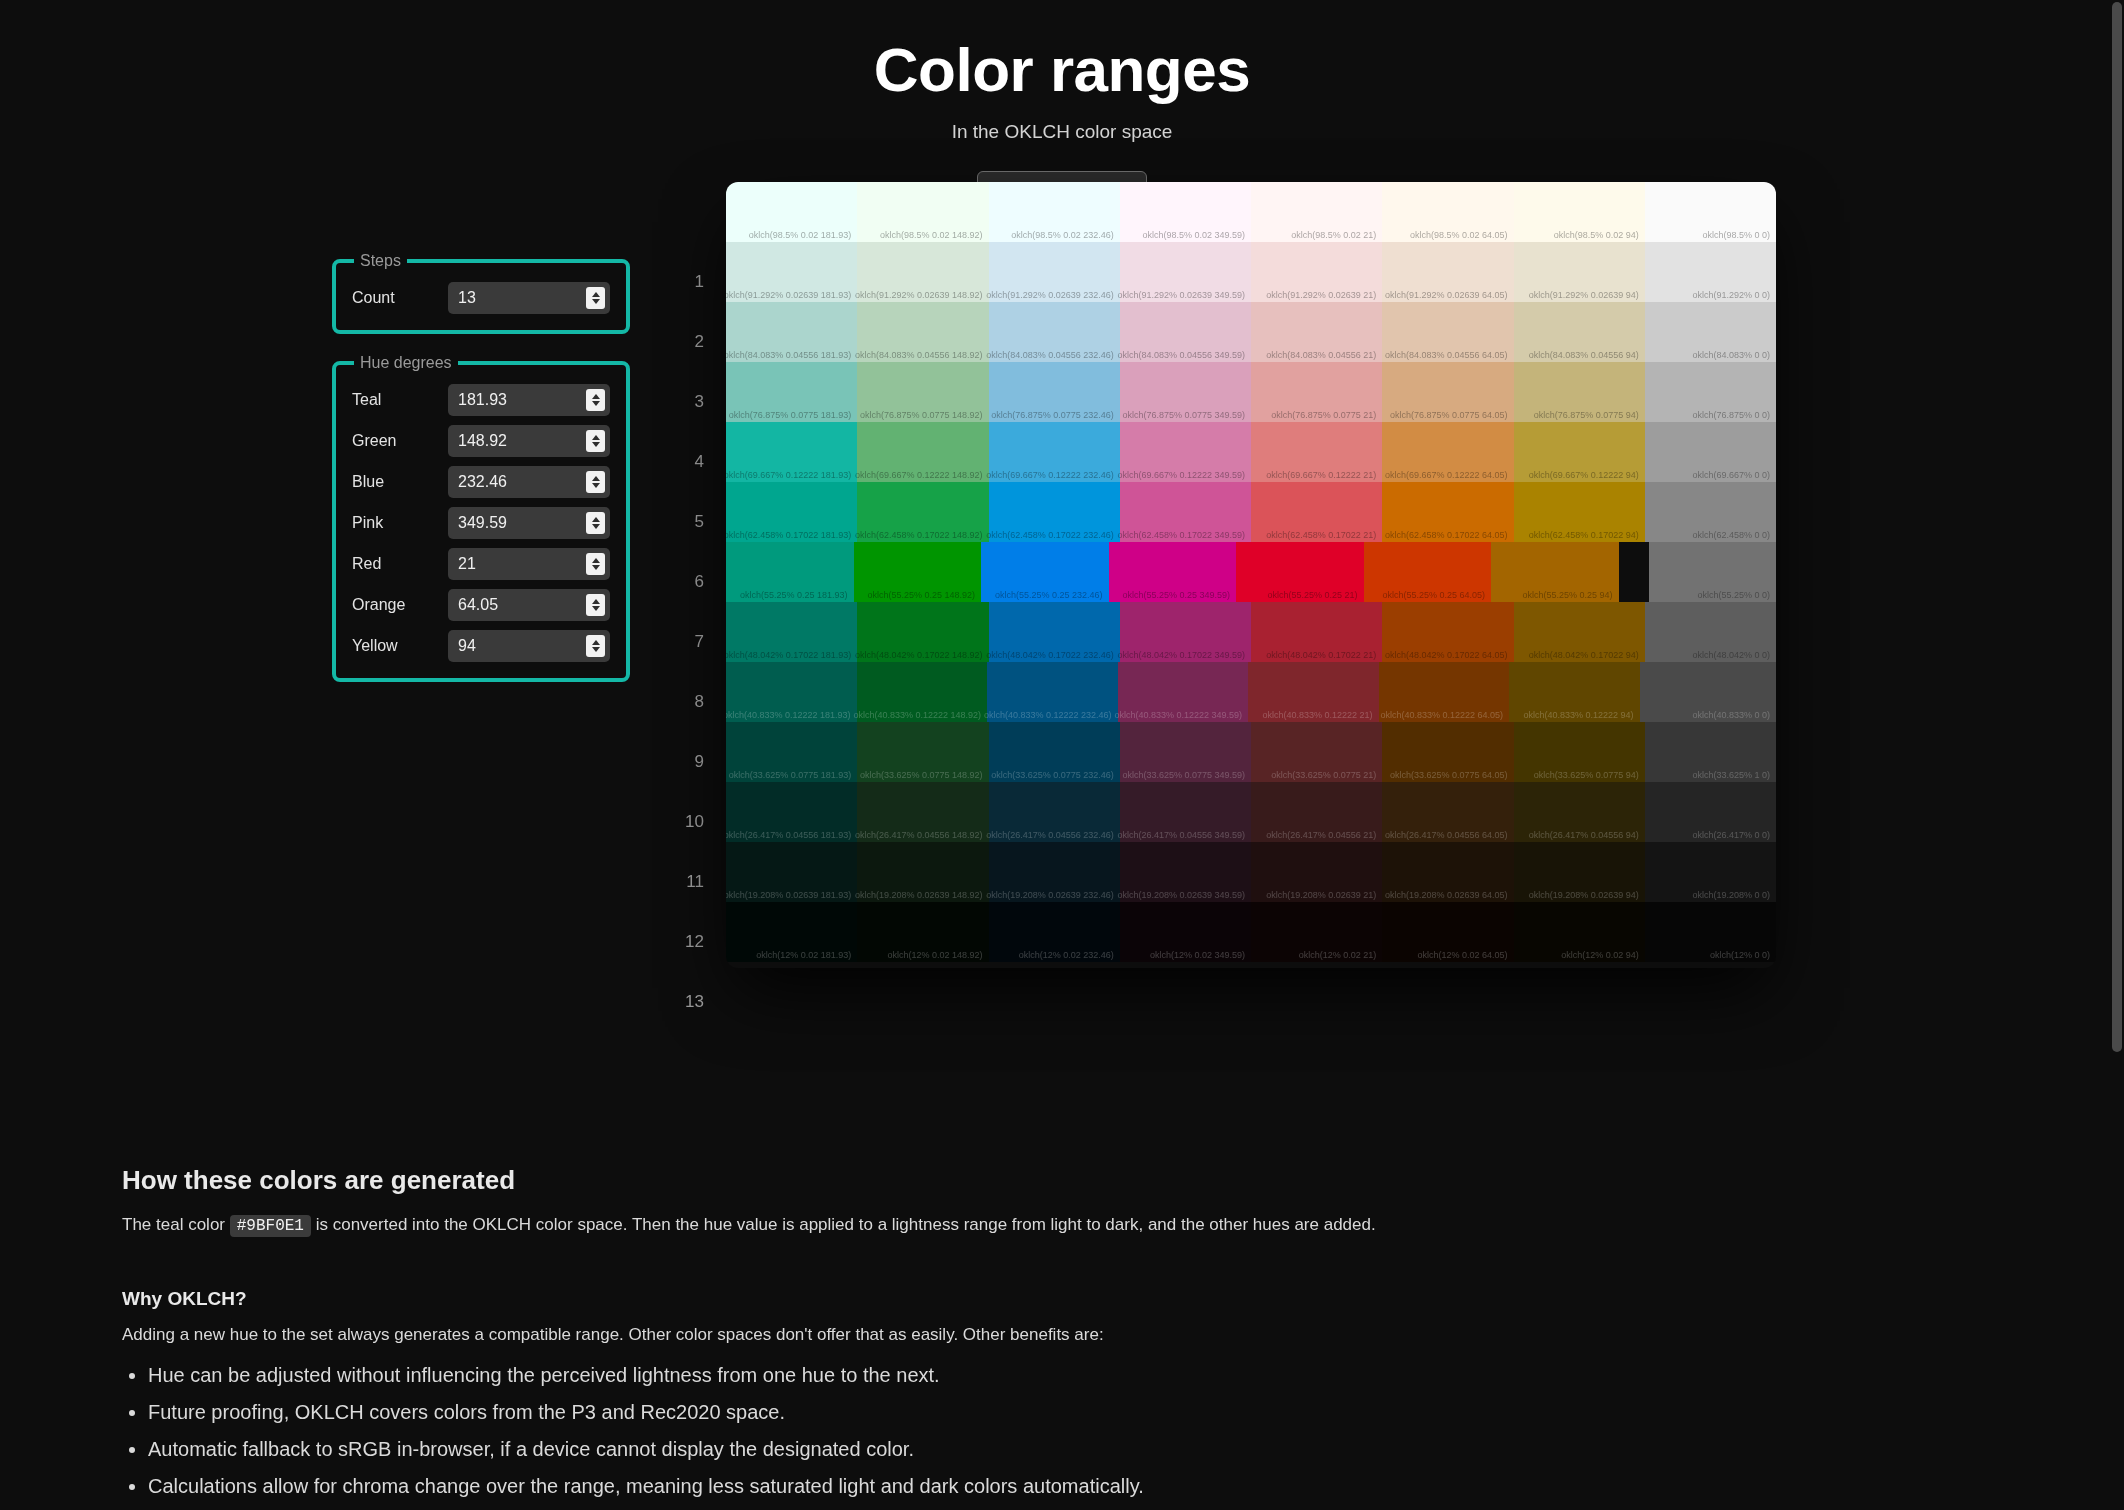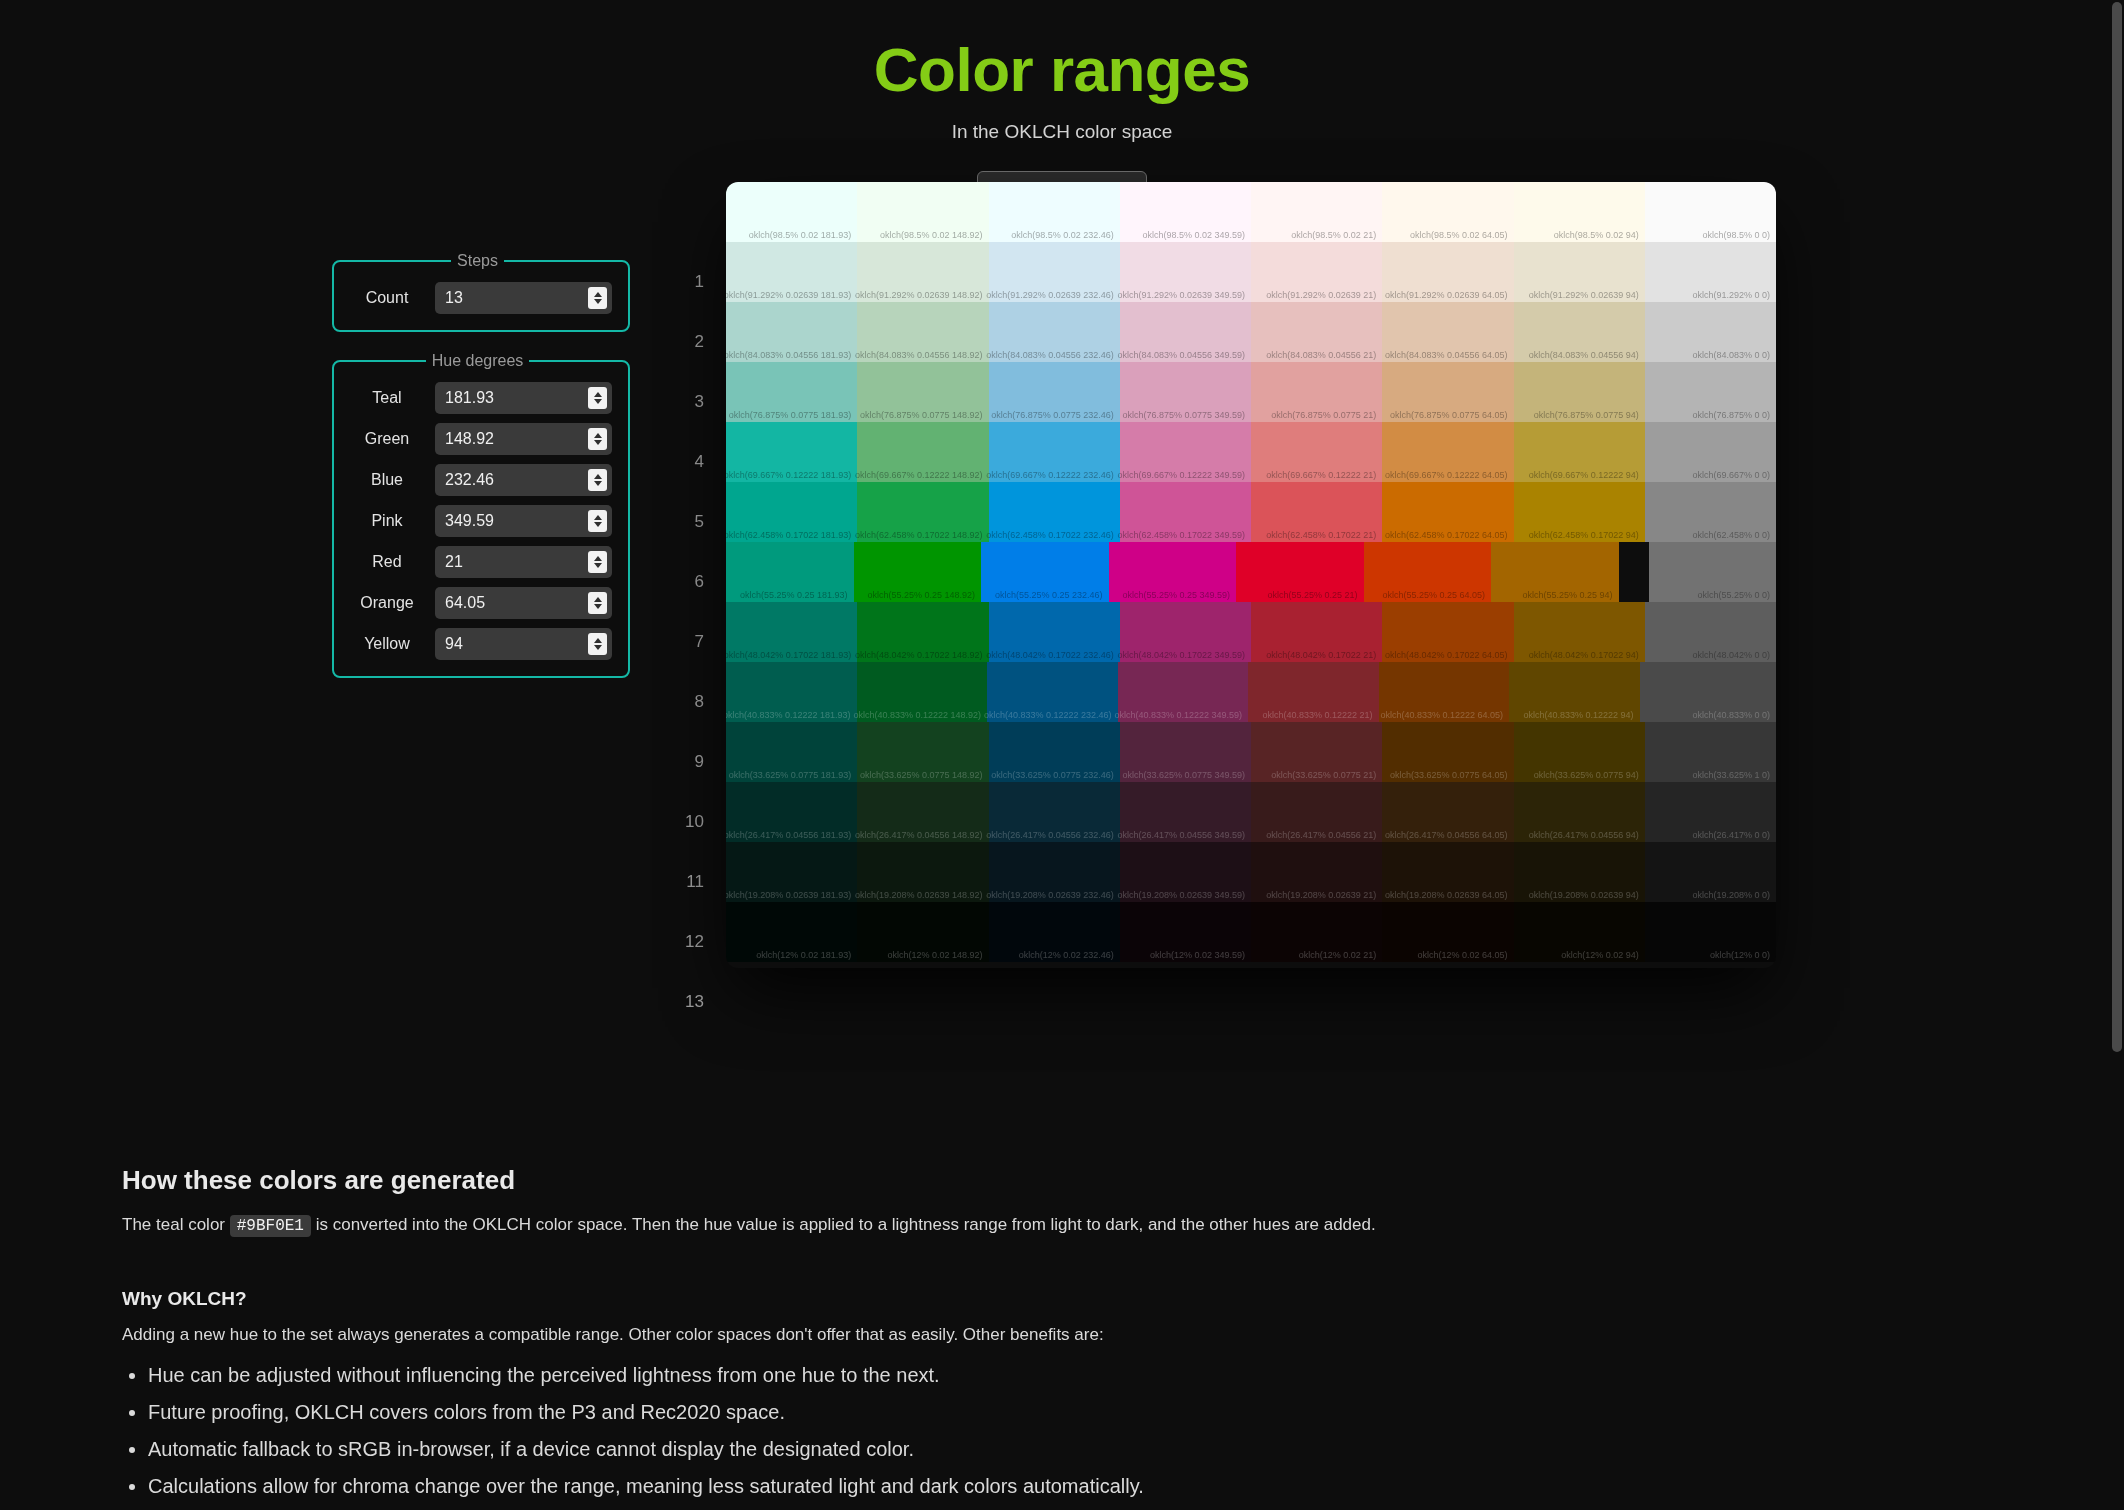--- a/index.html
+++ b/index.html
@@ -20,21 +20,21 @@
   }
   .scrollbar-thumb {
     position: absolute; top: 2px; right: 2px; width: 10px; height: 1050px;
     background: #4a4a4a; border-radius: 5px;
   }
 
   
   .header { padding-top: 34px; text-align: center; }
   h1.title {
     margin: 0; font-size: 62px; font-weight: 700; letter-spacing: -0.5px;
-    color: #84cc16; line-height: 1.15;
+    color: #ffffff; line-height: 1.15;
   }
   .subtitle { margin-top: 16px; font-size: 19px; color: #d3d3d3; }
   .toggle-wrap { margin-top: 28px; }
   .toggle-btn {
     background: #2b2b2b; color: #ededed;
     border: 1px solid #6f6f6f; border-radius: 6px;
     font-size: 16px; font-weight: 700;
     font-family: "Liberation Sans", sans-serif;
     padding: 9px 16px; cursor: pointer;
   }
@@ -43,22 +43,22 @@
   .main {
     position: absolute; top: 252px; left: 0; width: 2124px;
   }
   .layout { position: relative; margin: 0 auto; width: 1460px; }
 
   
   .controls {
     position: absolute; left: 0; top: 0; width: 298px;
   }
   fieldset.group {
-    border: 2px solid #14b8a6; border-radius: 8px;
-    margin: 0 0 20px 0; padding: 10px 16px 16px 5px; text-align: center;
+    border: 4px solid #14b8a6; border-radius: 8px;
+    margin: 0 0 20px 0; padding: 10px 16px 16px 16px;
   }
   fieldset.group legend {
     font-size: 16px; color: #9a9a9a; padding: 0 6px; margin-left: 2px;
   }
   .field {
     display: flex; align-items: center; margin-top: 9px;
   }
   .field:first-of-type { margin-top: 2px; }
   .field-label {
     width: 96px; flex: none; font-size: 16px; color: #e3e3e3;

